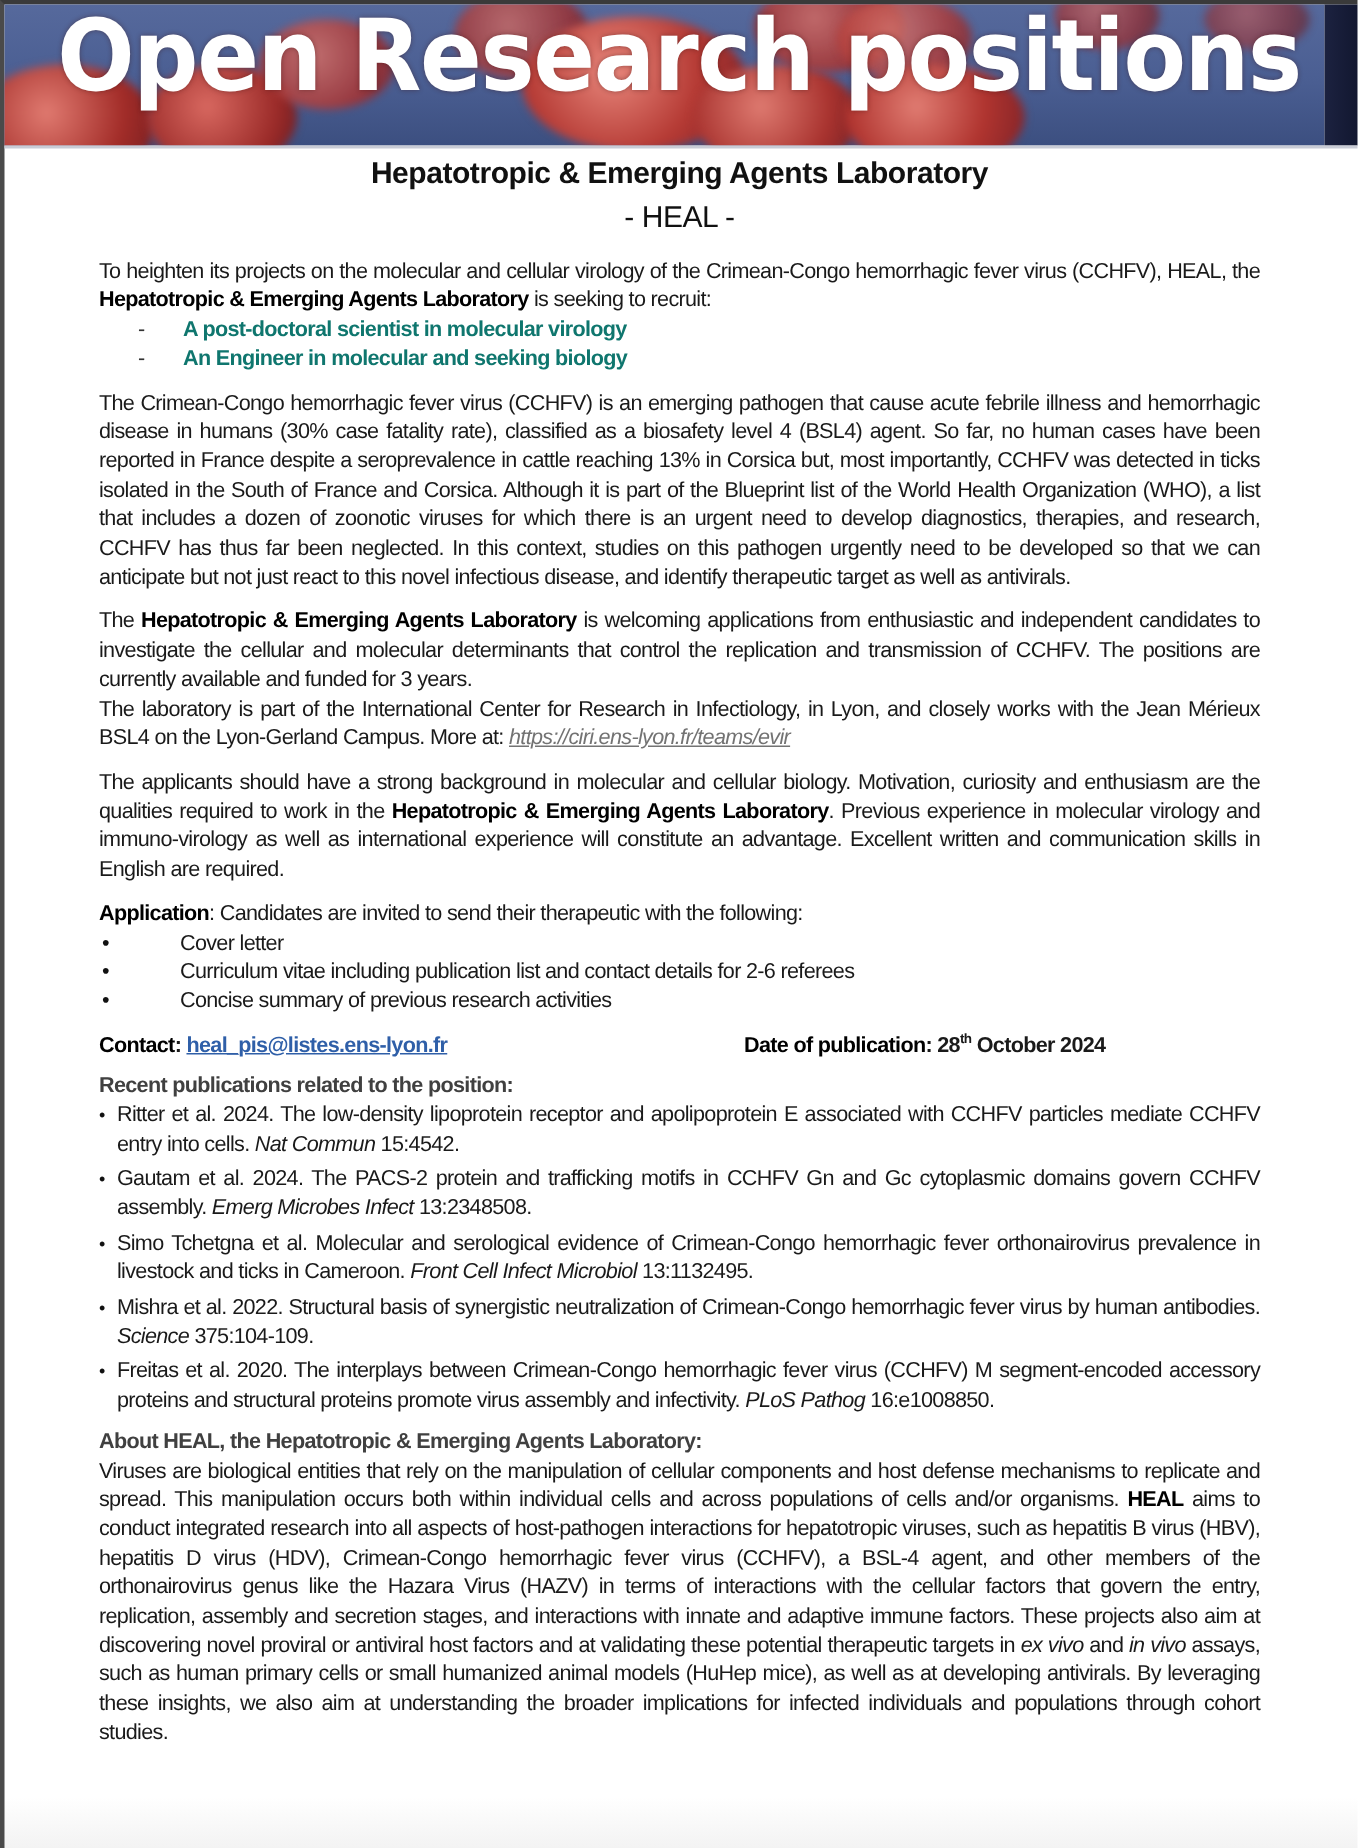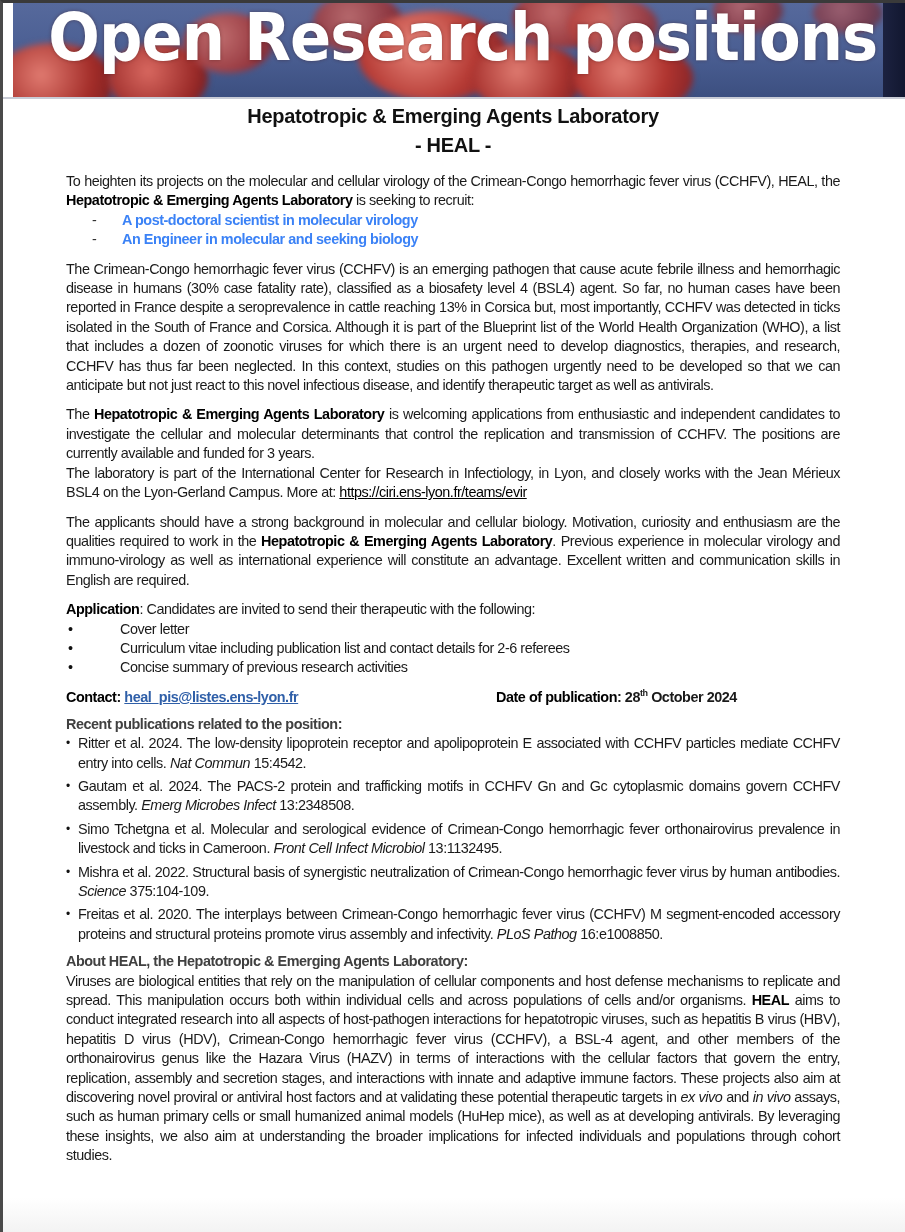--- a/index.html
+++ b/index.html
@@ -10,21 +10,21 @@
     color: #1a1a1a;
   }
   .frame {
     position: absolute; left: 0; top: 0; width: 905px; height: 1232px;
     box-sizing: border-box;
     border-left: 3px solid #4a4a4a;
     border-top: 3px solid #3a3a3a;
     background: linear-gradient(#ffffff 0, #ffffff 1195px, #f2f2f2 1232px);
   }
   .banner {
-    position: absolute; left: 13px; top: 3px; width: 880px; height: 94px;
+    position: absolute; left: 3px; top: 3px; width: 880px; height: 94px;
     overflow: hidden;
     background: linear-gradient(180deg, #56699c 0%, #4a5e92 55%, #3c4f80 100%);
   }
   .banner-edge {
     position: absolute; right: 0; top: 3px; width: 22px; height: 94px;
     background: linear-gradient(90deg, #1c2240, #121730);
   }
   .blob { position: absolute; border-radius: 50%; filter: blur(3px); }
   .banner-title {
     position: absolute; left: 0; right: 0; top: -4px;
@@ -43,36 +43,36 @@
   .content {
     position: absolute; left: 66px; top: 99px; width: 774px;
     font-size: 14.4px; line-height: 19.4px;
     letter-spacing: -0.45px;
   }
   .lab-title {
     text-align: center; font-weight: bold; font-size: 20px; line-height: 30px;
     margin-top: 2px; letter-spacing: -0.3px; color: #111;
   }
   .lab-sub {
-    text-align: center; font-weight: bold; font-size: 20px; line-height: 28px;
+    text-align: center; font-weight: normal; font-size: 20px; line-height: 28px;
     letter-spacing: -0.3px; color: #111; margin-bottom: 13px;
   }
   p { margin: 0; text-align: justify; }
   .gap { margin-top: 9px; }
   b { color: #000; }
   .dash-list { list-style: none; margin: 0; padding: 0; }
-  .dash-list li { position: relative; padding-left: 56px; font-weight: bold; color: #3b82f6; }
+  .dash-list li { position: relative; padding-left: 56px; font-weight: bold; color: #0f766e; }
   .dash-list li::before { content: "-"; position: absolute; left: 26px; font-weight: normal; color: #333; }
   .bullet-list { list-style: none; margin: 0; padding: 0; }
   .bullet-list li { position: relative; padding-left: 54px; }
   .bullet-list li::before { content: "\2022"; position: absolute; left: 2px; color: #111; }
   .pub-list { list-style: none; margin: 0; padding: 0; }
   .pub-list li { position: relative; padding-left: 12px; text-align: justify; margin-bottom: 4px; }
   .pub-list li::before { content: "\2022"; position: absolute; left: 0; font-size: 12px; color: #111; }
-  a.link-purple { color: #000000; text-decoration: underline; }
+  a.link-purple { color: #737373; text-decoration: underline; font-style: italic; }
   a.link-blue { color: #2f5fa8; text-decoration: underline; }
   .contact-row { position: relative; height: 22px; margin-top: 9px; font-weight: bold; }
   .contact-left { position: absolute; left: 0; top: 1px; }
   .contact-right { position: absolute; left: 430px; top: 1px; }
   sup { font-size: 9px; line-height: 0; }
   .section-head { font-weight: bold; color: #404040; }
 </style>
 </head>
 <body>
 

